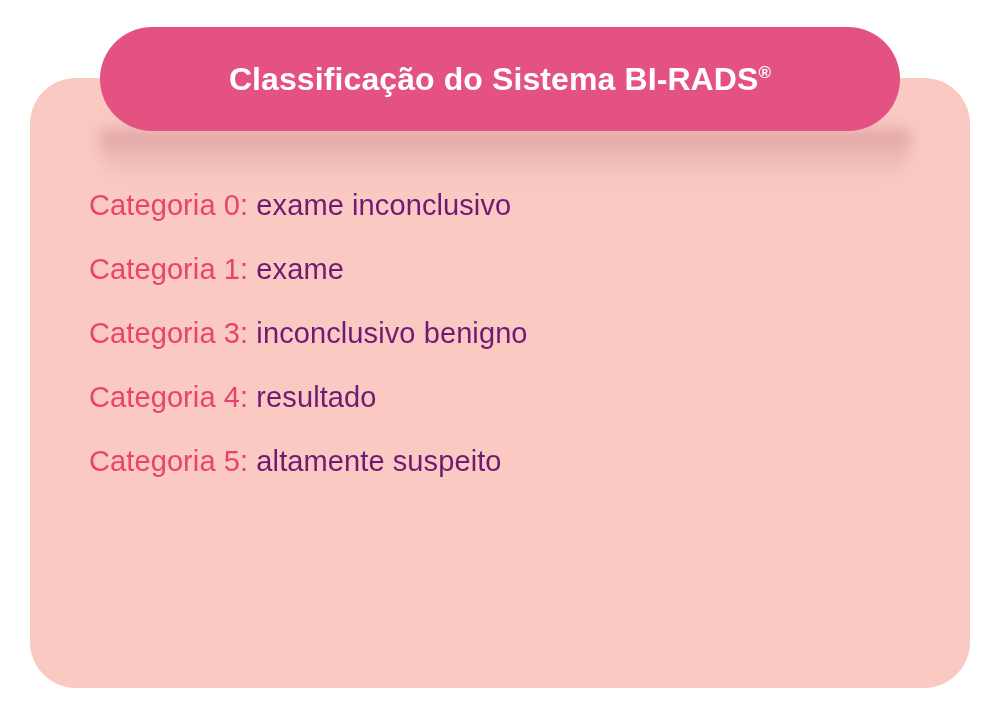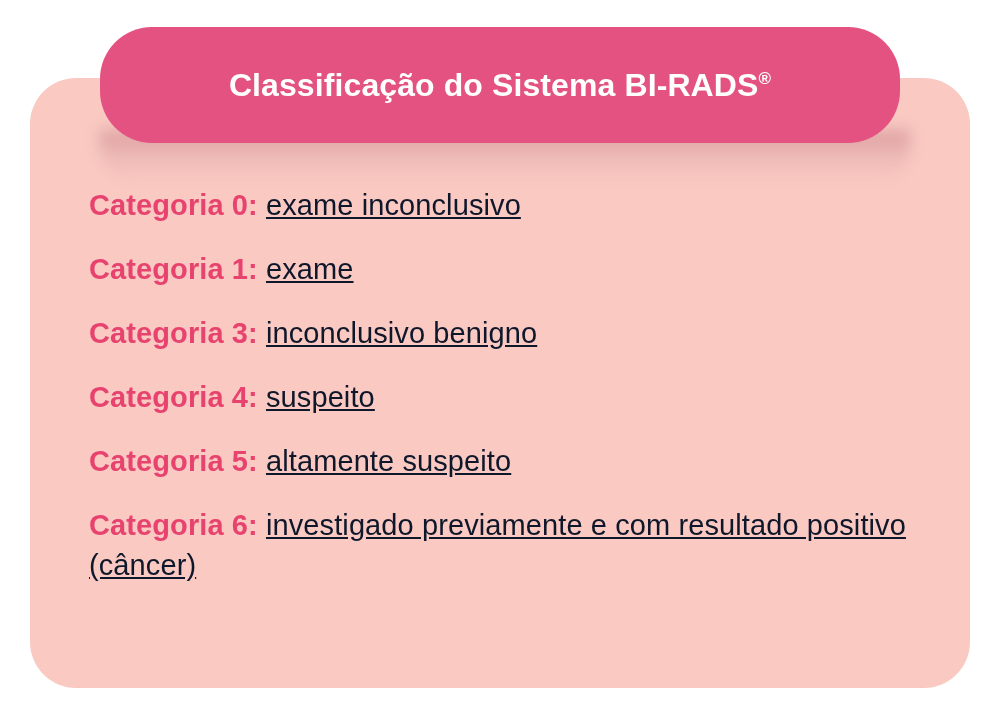--- a/index.html
+++ b/index.html
@@ -46,21 +46,21 @@
     filter: blur(7px);
     pointer-events: none;
   }
 
   
   #header-pill {
     position: absolute;
     left: 100px;
     top: 27px;
     width: 800px;
-    height: 116px;
+    height: 104px;
     background: #e35280;
     border-radius: 52px;
     display: flex;
     align-items: center;
     justify-content: center;
   }
 
   #header-title {
     color: #ffffff;
     font-size: 32px;
@@ -89,28 +89,27 @@
     font-size: 29px;
     line-height: 40px;
     margin-bottom: 24px;
     color: #f0638a;
     letter-spacing: 0.1px;
   }
 
   .category-row:last-child { margin-bottom: 0; }
 
   .cat-label {
-    font-weight: bold;
+    font-weight: normal;
     color: #e8436f;
   }
 
   .cat-desc {
     font-weight: normal;
-    color: #0f172a;
-    text-decoration: underline;
+    color: #701a75;
   }
 </style>
 </head>
 <body>
 
 <div id="infographic">
 
   <div id="card">
     <div id="pill-shadow"></div>
   </div>
@@ -132,28 +131,24 @@
     </div>
 
 
     <div class="category-row">
       <span class="cat-label">Categoria 3:</span>
       <span class="cat-desc">inconclusivo benigno</span>
     </div>
 
     <div class="category-row">
       <span class="cat-label">Categoria 4:</span>
-      <span class="cat-desc">suspeito</span>
+      <span class="cat-desc">resultado</span>
     </div>
 
     <div class="category-row">
       <span class="cat-label">Categoria 5:</span>
       <span class="cat-desc">altamente suspeito</span>
     </div>
 
-    <div class="category-row">
-      <span class="cat-label">Categoria 6:</span>
-      <span class="cat-desc">investigado previamente e com resultado positivo (câncer)</span>
-    </div>
 
   </div>
 
 </div>
 
 </body></html>

